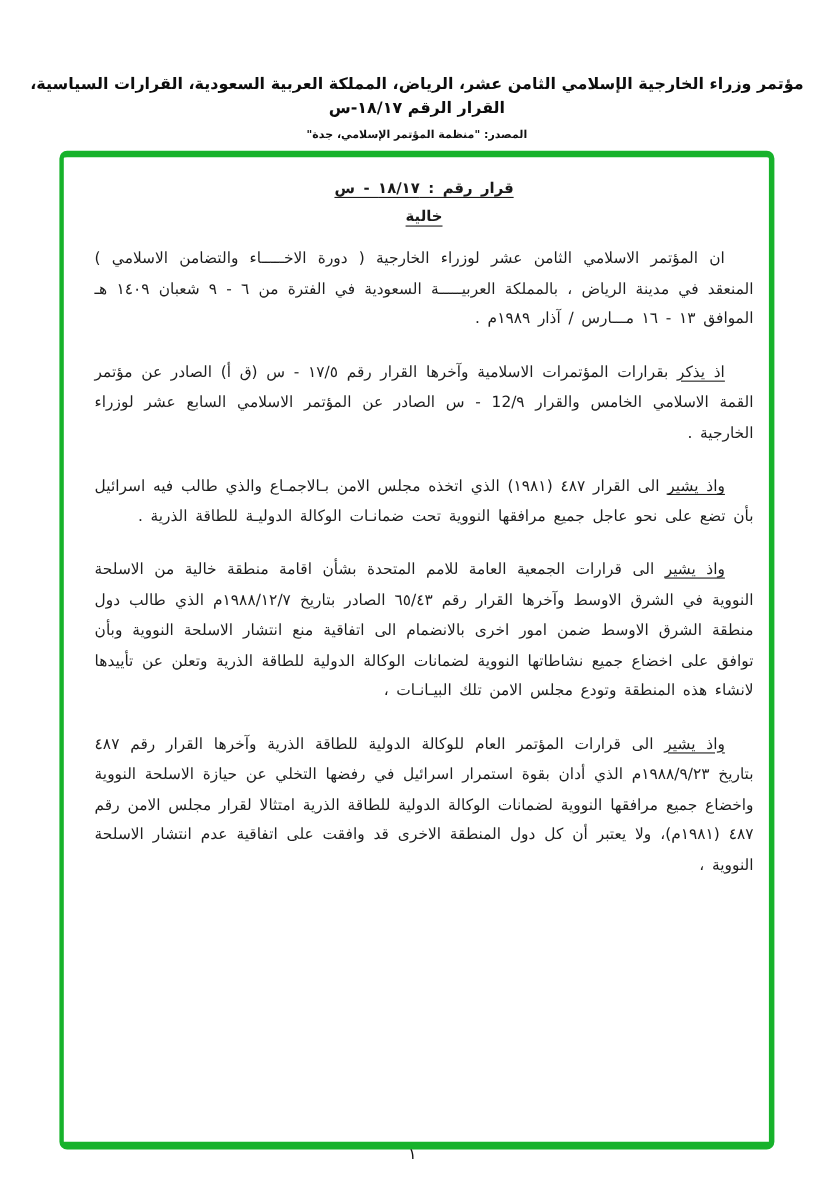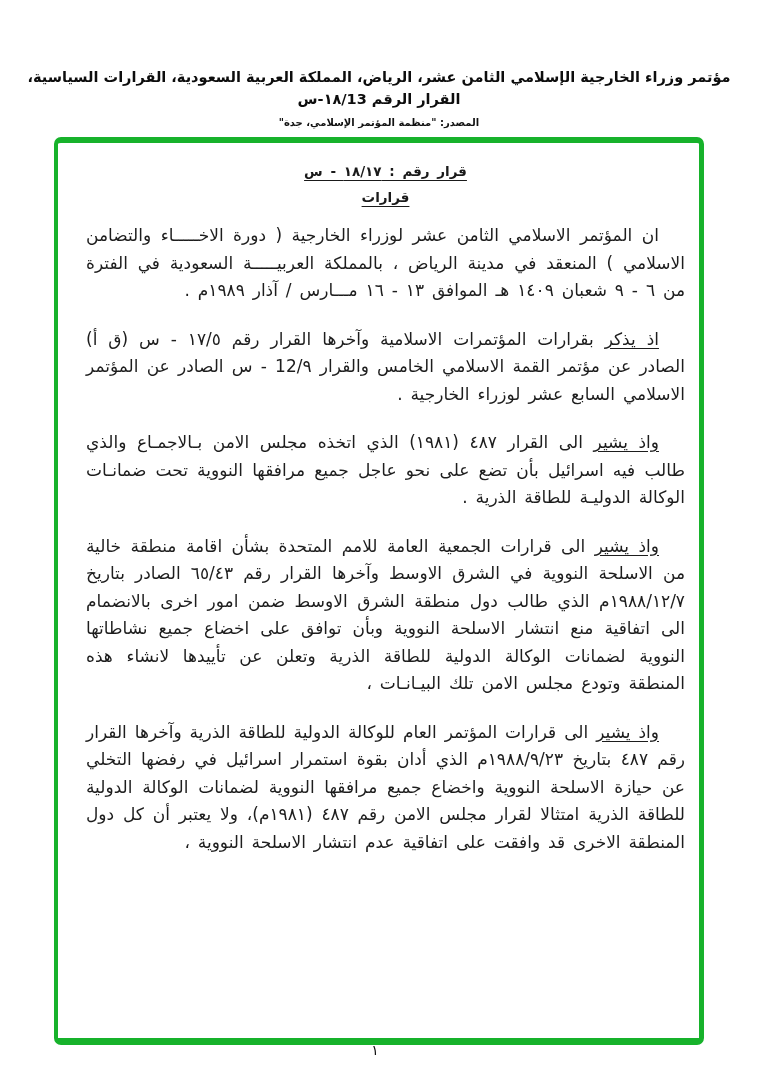--- a/index.html
+++ b/index.html
@@ -63,21 +63,21 @@
     margin-bottom: 9px;
     line-height: 17px;
   }
   .res-title .t-line span {
     text-decoration: underline;
     text-underline-offset: 4px;
     word-spacing: 3px;
     letter-spacing: 0.5px;
   }
   .body-text p.para {
-    font-size: 17px;
+    font-size: 14px;
     line-height: 27.5px;
     text-align: justify;
     text-indent: 26px;
     word-spacing: 2.5px;
     margin: 0 0 21px 0;
     color: #1d1d1d;
   }
   .lead {
     text-decoration: underline;
     text-underline-offset: 3px;
@@ -92,32 +92,32 @@
     color: #111111;
     direction: rtl;
   }
 </style>
 </head>
 <body>
 
 <div class="page">
 
   <div class="doc-header">
-    <div class="hdr-line">مؤتمر وزراء الخارجية الإسلامي الثامن عشر، الرياض، المملكة العربية السعودية، القرارات السياسية، القرار الرقم ١٨/13-س</div>
+    <div class="hdr-line">مؤتمر وزراء الخارجية الإسلامي الثامن عشر، الرياض، المملكة العربية السعودية، القرارات السياسية، القرار الرقم ١٨/١٧-س</div>
     <div class="src-line">المصدر:  "منظمة المؤتمر الإسلامي، جدة"</div>
   </div>
 
   <div class="green-box">
 
     <div class="res-title">
       <div class="t-line">
         <span>قرار رقم : ١٨/١٧ - س</span>
       </div>
       <div class="t-line">
-        <span>قرارات</span>
+        <span>خالية</span>
       </div>
     </div>
 
     <div class="body-text">
       <p class="para"><span class="lead"></span><span>ان المؤتمر الاسلامي الثامن عشر لوزراء الخارجية ( دورة الاخـــــاء والتضامن الاسلامي ) المنعقد في مدينة الرياض ، بالمملكة العربيـــــة السعودية في الفترة من ٦ - ٩ شعبان ١٤٠٩ هـ الموافق ١٣ - ١٦ مـــارس / آذار ١٩٨٩م .</span></p>
 
       <p class="para"><span class="lead">اذ يذكر</span><span> بقرارات المؤتمرات الاسلامية وآخرها القرار رقم ١٧/٥ - س (ق أ) الصادر عن مؤتمر القمة الاسلامي الخامس والقرار 12/٩ - س الصادر عن المؤتمر الاسلامي السابع عشر لوزراء الخارجية .</span></p>
 
       <p class="para"><span class="lead">واذ يشير</span><span> الى القرار ٤٨٧ (١٩٨١) الذي اتخذه مجلس الامن بـالاجمـاع والذي طالب فيه اسرائيل بأن تضع على نحو عاجل جميع مرافقها النووية تحت ضمانـات الوكالة الدوليـة للطاقة الذرية .</span></p>
 

